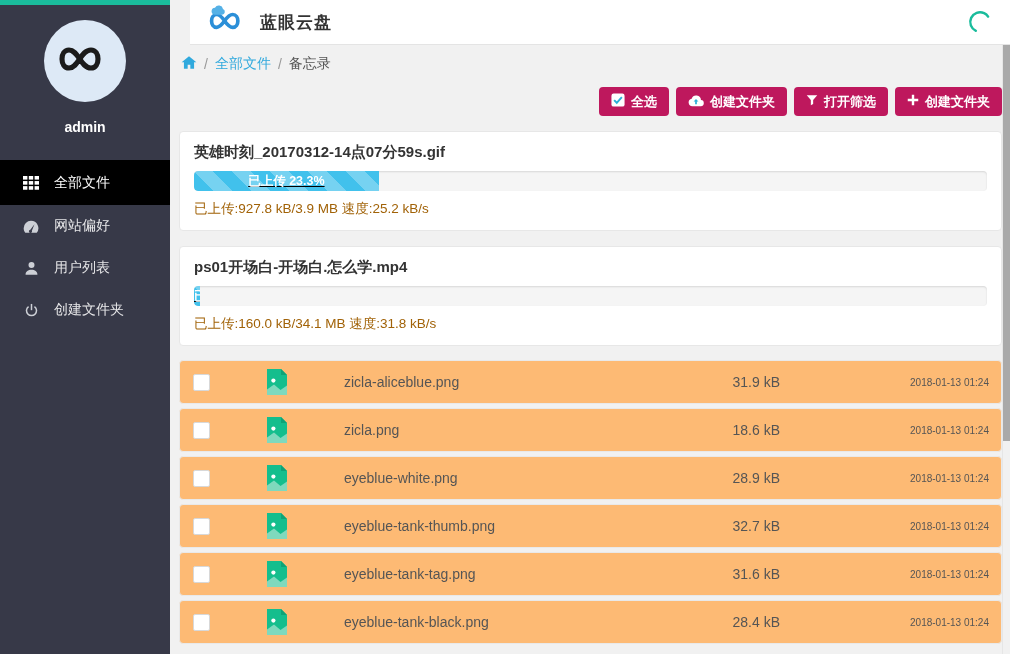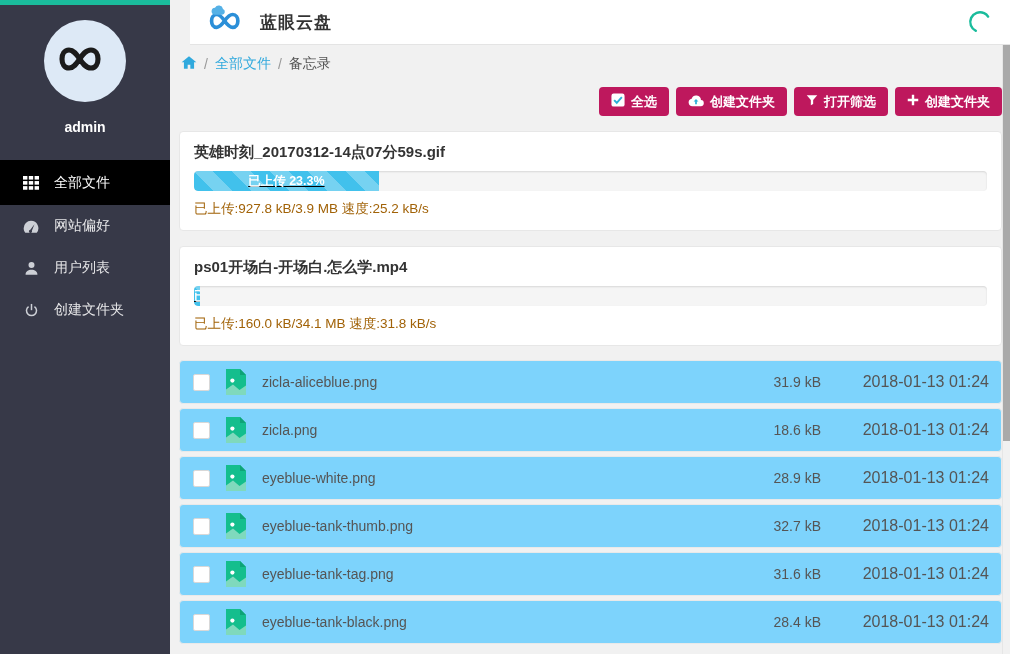--- a/index.html
+++ b/index.html
@@ -49,27 +49,27 @@
   .progress-fill { height:100%; background-color:#41c1ec; border-radius:4px 0 0 4px;
        background-image:linear-gradient(45deg, rgba(255,255,255,.28) 25%, transparent 25%,
          transparent 50%, rgba(255,255,255,.28) 50%, rgba(255,255,255,.28) 75%, transparent 75%);
        background-size:38px 38px;
        color:#fff; font-size:12.5px; font-weight:bold; text-align:center; line-height:20px;
        white-space:nowrap; overflow:hidden; }
   .progress-fill.tiny { text-align:left; }
   .upload-stats { margin-top:9px; font-size:13.5px; color:#a16207; }
   
   .file-list { margin-top:14px; }
-  .file-row { background:#7dd3fc; border:1px solid #e9e9e9; border-radius:4px; height:44px;
-              margin-bottom:4px; display:flex; align-items:center; padding:0 12px 0 13px; cursor:pointer; }
+  .file-row { background:#fdba74; border:1px solid #e9e9e9; border-radius:4px; height:44px;
+              margin-bottom:4px; display:flex; align-items:center; padding:0 12px 0 13px; cursor:pointer;gap:41px; }
   .checkbox { width:17px; height:17px; border:1px solid #d8d8d8; border-radius:2px; background:#fff; flex:0 0 auto; cursor:pointer; }
   .file-icon { margin-left:16px; display:flex; flex:0 0 auto; }
   .file-name { margin-left:16px; font-size:14px; color:#555; flex:1; overflow:hidden; white-space:nowrap; }
   .file-size { width:110px; text-align:right; font-size:14px; color:#555; flex:0 0 auto; }
-  .file-date { width:168px; text-align:right; font-size:16px; color:#555; flex:0 0 auto; }
+  .file-date { width:168px; text-align:right; font-size:10px; color:#555; flex:0 0 auto; }
   
   .scrollbar { position:absolute; top:45px; right:0; width:8px; bottom:0; background:#f1f1f1; border-left:1px solid #e6e6e6; }
   .scroll-thumb { width:8px; height:396px; background:#a9a9a9; }
 </style>
 </head>
 <body>
 
 <aside class="sidebar">
   <div class="topstrip"></div>
   <div class="avatar">

